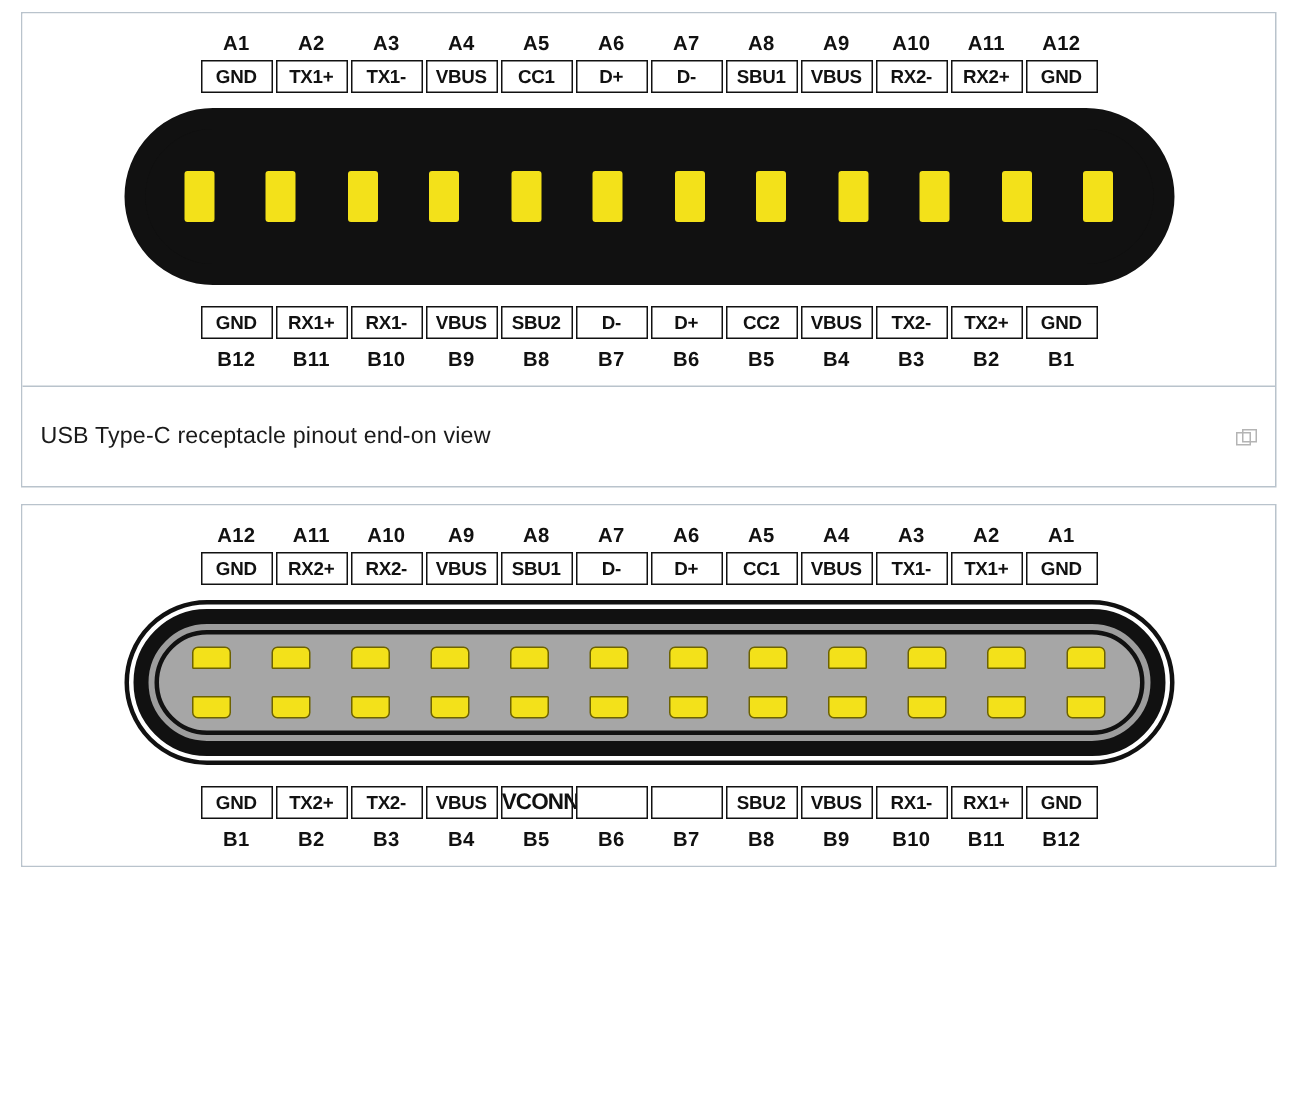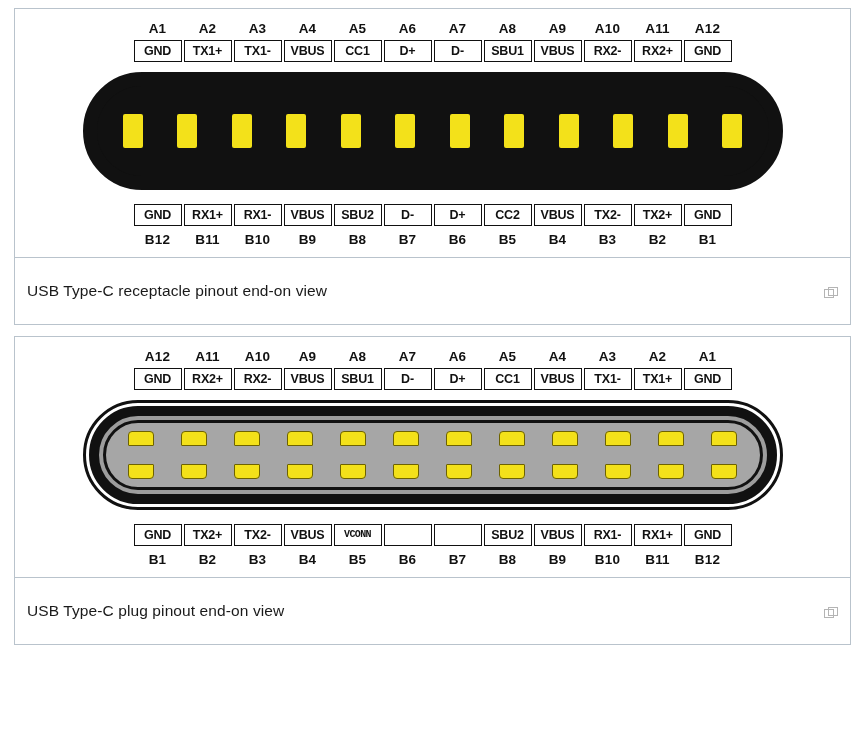--- a/index.html
+++ b/index.html
@@ -442,21 +442,21 @@
         <div class="cell">
             <div class="pinbox">TX2+</div>
           </div>
         <div class="cell">
             <div class="pinbox">TX2-</div>
           </div>
         <div class="cell">
             <div class="pinbox">VBUS</div>
           </div>
         <div class="cell">
-            <div class="pinbox" style="font-size:10px;letter-spacing:-0.6px;font-family:Liberation Mono, monospace;">VCONN</div>
+            <div class="pinbox" style="font-size:15px;letter-spacing:-0.6px;">VCONN</div>
           </div>
         <div class="cell">
             <div class="pinbox empty"></div>
           </div>
         <div class="cell">
             <div class="pinbox empty"></div>
           </div>
         <div class="cell">
             <div class="pinbox">SBU2</div>
           </div>
@@ -484,24 +484,15 @@
         <div class="cell">B7</div>
         <div class="cell">B8</div>
         <div class="cell">B9</div>
         <div class="cell">B10</div>
         <div class="cell">B11</div>
         <div class="cell">B12</div>
       </div>
 
     </div>
 
-    <div class="caption-bar">
-      <span class="caption-text">USB Type-C plug pinout end-on view</span>
-      <span class="caption-icon">
-        <svg viewBox="0 0 14 12" width="14" height="12" aria-hidden="true">
-          <rect x="0.5" y="2.5" width="9" height="8" fill="none" stroke="#777" stroke-width="1"></rect>
-          <rect x="4.5" y="0.5" width="9" height="8" fill="none" stroke="#777" stroke-width="1"></rect>
-        </svg>
-      </span>
-    </div>
   </div>
 
 </div>
 
 </body></html>

